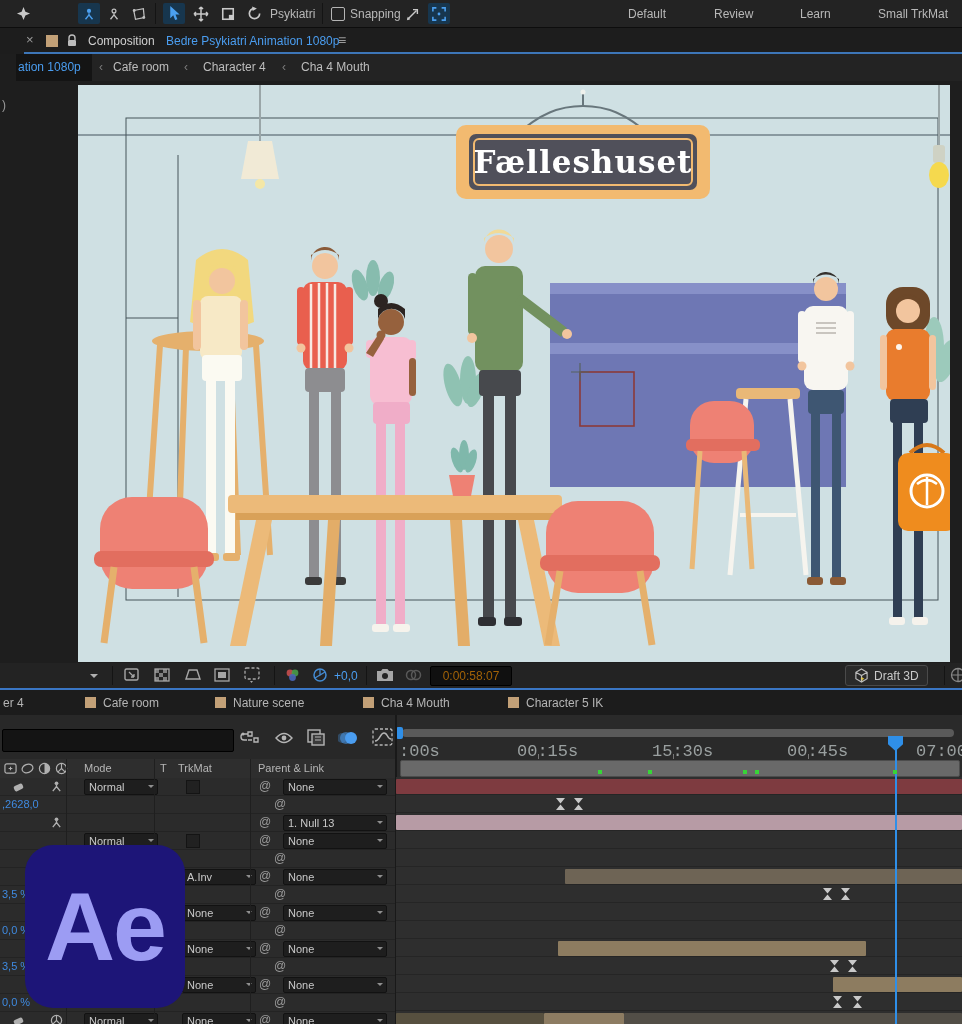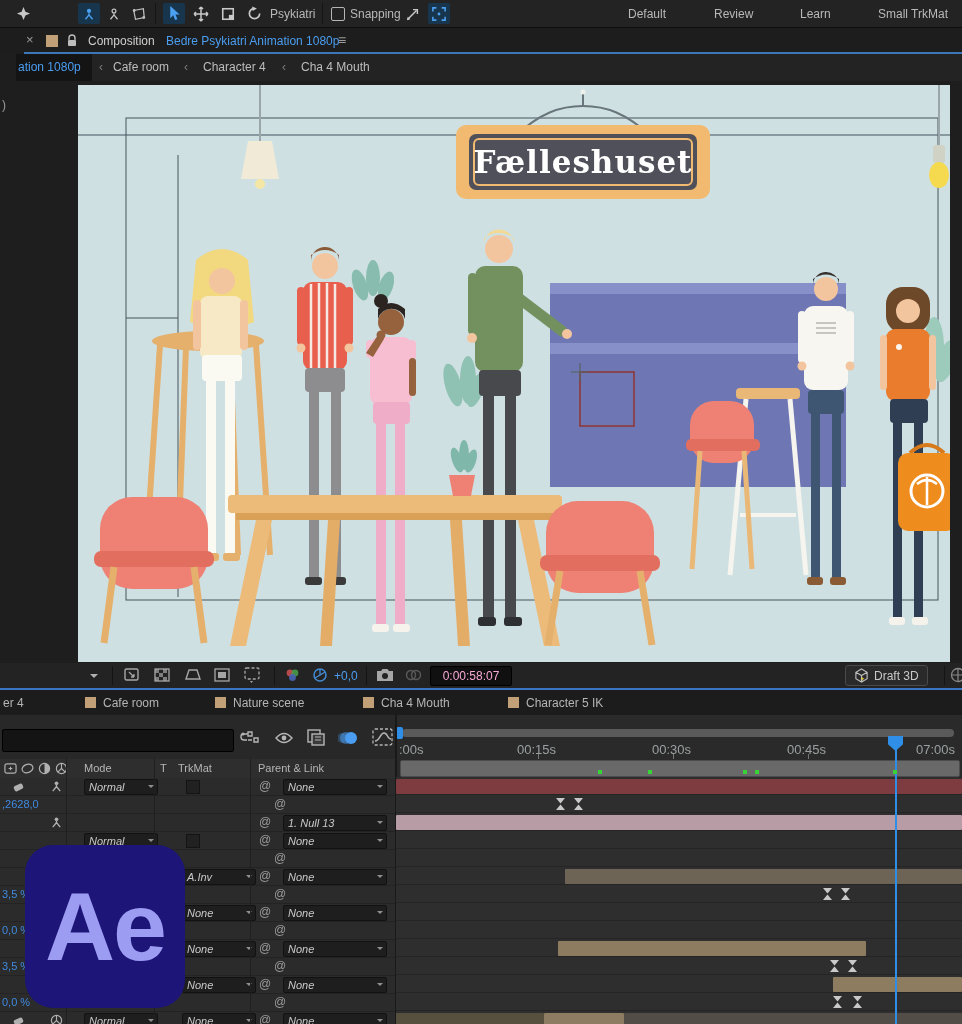--- a/index.html
+++ b/index.html
@@ -17,39 +17,39 @@
   
   #crumbbar{left:16px;top:54px;width:962px;height:27px;background:#232323;text-align:right;}
   .crumb{top:6px;font-size:12px;color:#bdbdbd;white-space:nowrap;}
   .crumbsep{color:#7d7d7d;}
   
   #viewer{left:0;top:81px;width:962px;height:582px;background:#1e1e1e;}
   
   #vtool{left:0;top:663px;width:962px;height:25px;background:#232323;}
   .vicon{top:4px;opacity:.85;}
   #timecode{left:430px;top:3px;width:80px;height:18px;background:#101010;border:1px solid #000;border-radius:2px;
-            color:#f9a8d4;text-align:center;line-height:18px;font-size:12px;}
+            color:#a16207;text-align:center;line-height:18px;font-size:12px;}
   #draft3d{left:845px;top:2px;height:19px;padding:0 8px;border:1px solid #4a4a4a;border-radius:3px;
            display:flex;align-items:center;gap:5px;color:#c9c9c9;background:#2a2a2a;}
   #blueline{left:0;top:688px;width:962px;height:2px;background:#3a76c4;}
   
   #tltabs{left:0;top:690px;width:962px;height:25px;background:#1c1c1c;}
   .swatch{width:11px;height:11px;background:#c2a077;top:7px;}
   .tabtxt{top:6px;color:#b5b5b5;font-size:12px;white-space:nowrap;}
   
   #tl{left:0;top:715px;width:962px;height:309px;background:#282828;}
   #search{left:2px;top:14px;width:230px;height:21px;background:#141414;border:1px solid #000;border-radius:2px;}
   #ruler{left:396px;top:0;width:566px;height:62px;background:#2a2a2a;}
-  .rlbl{top:27px;font-size:13px;color:#9aa0a0;white-space:nowrap;}
+  .rlbl{top:27px;font-size:17px;color:#9aa0a0;white-space:nowrap;font-family:Liberation Mono, monospace;}
   #workarea{left:4px;top:45px;width:558px;height:15px;background:#696969;border-radius:2px;border:1px solid #4c4c4c;}
   #hdr{left:0;top:44px;width:396px;height:19px;background:#2e2e2e;border-bottom:1px solid #1f1f1f;}
   .hlbl{top:3px;font-size:11px;color:#b5b5b5;white-space:nowrap;}
   .lrow{left:0;width:395px;height:17px;background:#2b2b2b;border-bottom:1px solid #232323;}
   .dd{position:absolute;top:1px;height:14px;background:#1e1e1e;border:1px solid #121212;border-radius:2px;
-      color:#c9c9c9;font-size:11px;line-height:14px;padding:0 4px;font-style:italic;}
+      color:#c9c9c9;font-size:11px;line-height:14px;padding:0 4px;}
   .dd::after{content:"";position:absolute;right:3px;top:5px;border:3px solid transparent;border-top-color:#8f8f8f;}
   .pw{position:absolute;top:0;width:16px;height:16px;color:#9a9a9a;font-size:12px;line-height:16px;text-align:center;}
   .val{position:absolute;left:2px;top:2px;color:#3f8ae0;font-size:11px;white-space:nowrap;}
   .mini{position:absolute;left:186px;top:2px;width:12px;height:12px;background:#212121;border:1px solid #141414;}
   .ric{position:absolute;top:2px;}
   #tracks{left:396px;top:62px;width:566px;height:247px;
           background:repeating-linear-gradient(to bottom,#2e2e2e 0 17px,#252525 17px 18px);}
   .bar{position:absolute;height:15px;border-radius:1px;}
   .kf{position:absolute;}
   #playhead-line{left:895px;top:737px;width:2px;height:287px;background:#2f8fe8;z-index:30;}
@@ -478,21 +478,21 @@
           <rect x="1" y="1" width="19" height="16" rx="2" fill="none" stroke="#b5b5b5" stroke-width="1.3" stroke-dasharray="3 2"></rect>
           <path d="M3 13 C8 13 8 5 12 5 C16 5 15 11 19 11" fill="none" stroke="#b5b5b5" stroke-width="1.5"></path>
         </svg>
     </div>
 
     <div class="abs" id="ruler">
       <div class="abs" style="left:6px;top:14px;width:552px;height:8px;background:#5a5a5a;border-radius:4px"></div>
       <div class="abs" style="left:0;top:12px;width:7px;height:12px;background:#2f8fe8;border-radius:2px"></div>
       <span class="abs rlbl" style="left:3px">:00s</span>
       <span class="abs rlbl" style="left:121px">00:15s</span>
-      <span class="abs rlbl" style="left:256px">00:30s</span>
+      <span class="abs rlbl" style="left:256px">15:30s</span>
       <span class="abs rlbl" style="left:391px">00:45s</span>
       <span class="abs rlbl" style="left:520px">07:00s</span>
       <div class="abs" style="left:142px;top:39px;width:1px;height:5px;background:#777"></div>
       <div class="abs" style="left:277px;top:39px;width:1px;height:5px;background:#777"></div>
       <div class="abs" style="left:412px;top:39px;width:1px;height:5px;background:#777"></div>
       <div class="abs" id="workarea"></div>
     </div>
 
     <div class="abs" id="hdr">
       <div class="abs" style="left:4px;top:3px">

